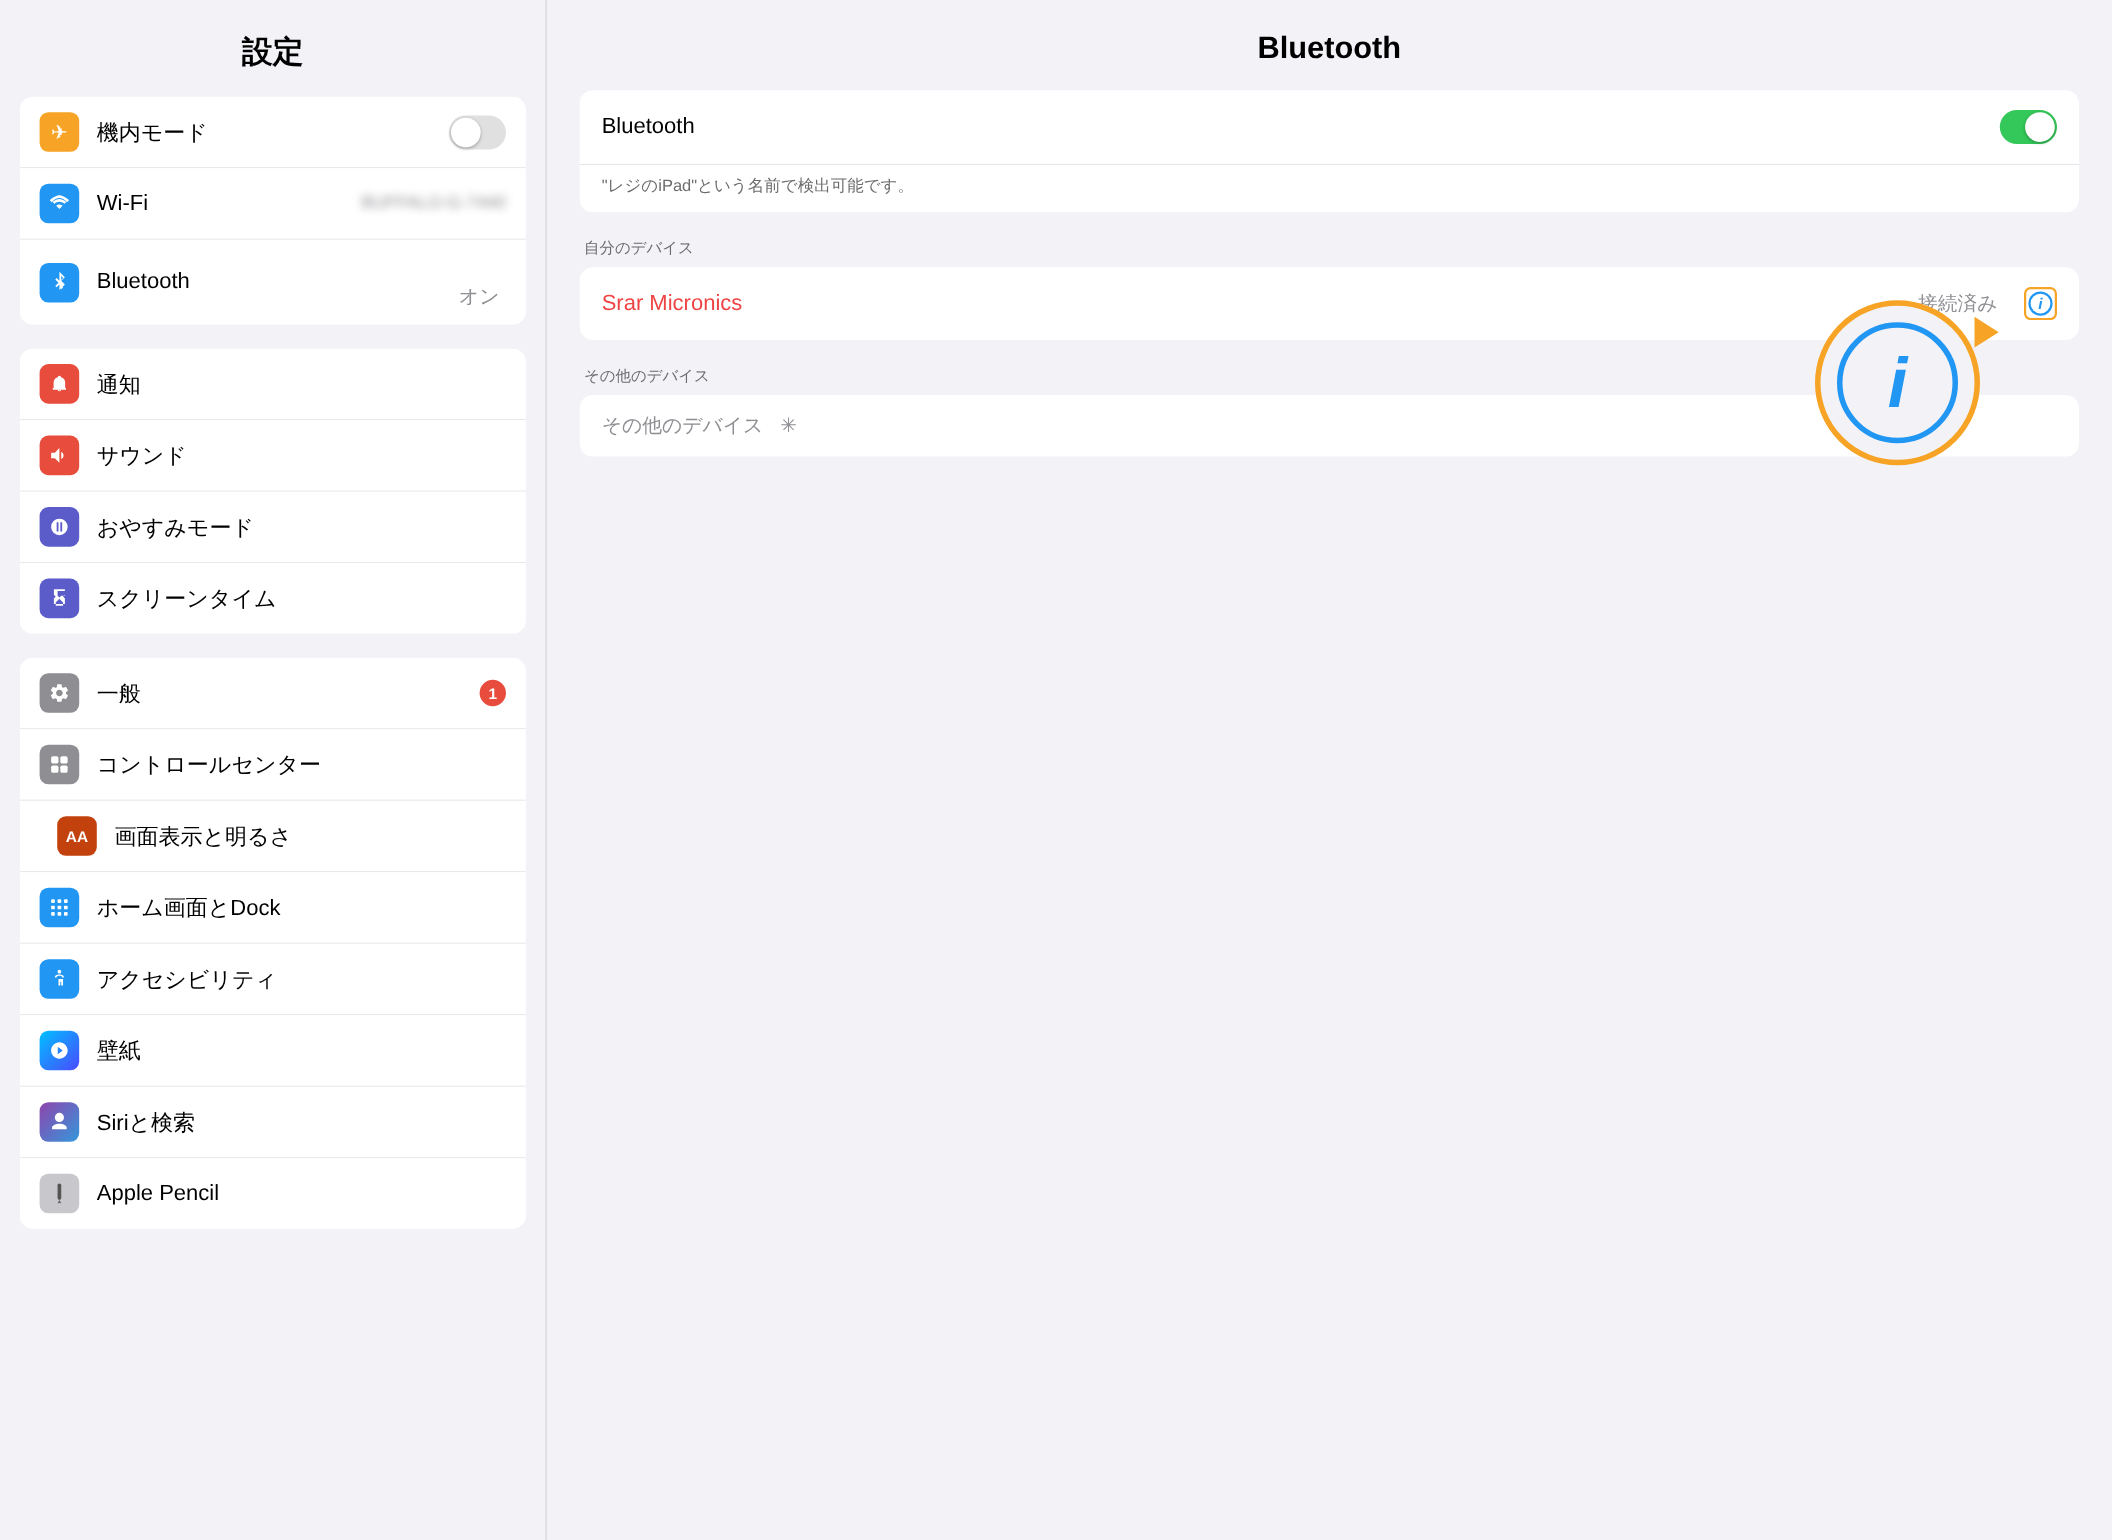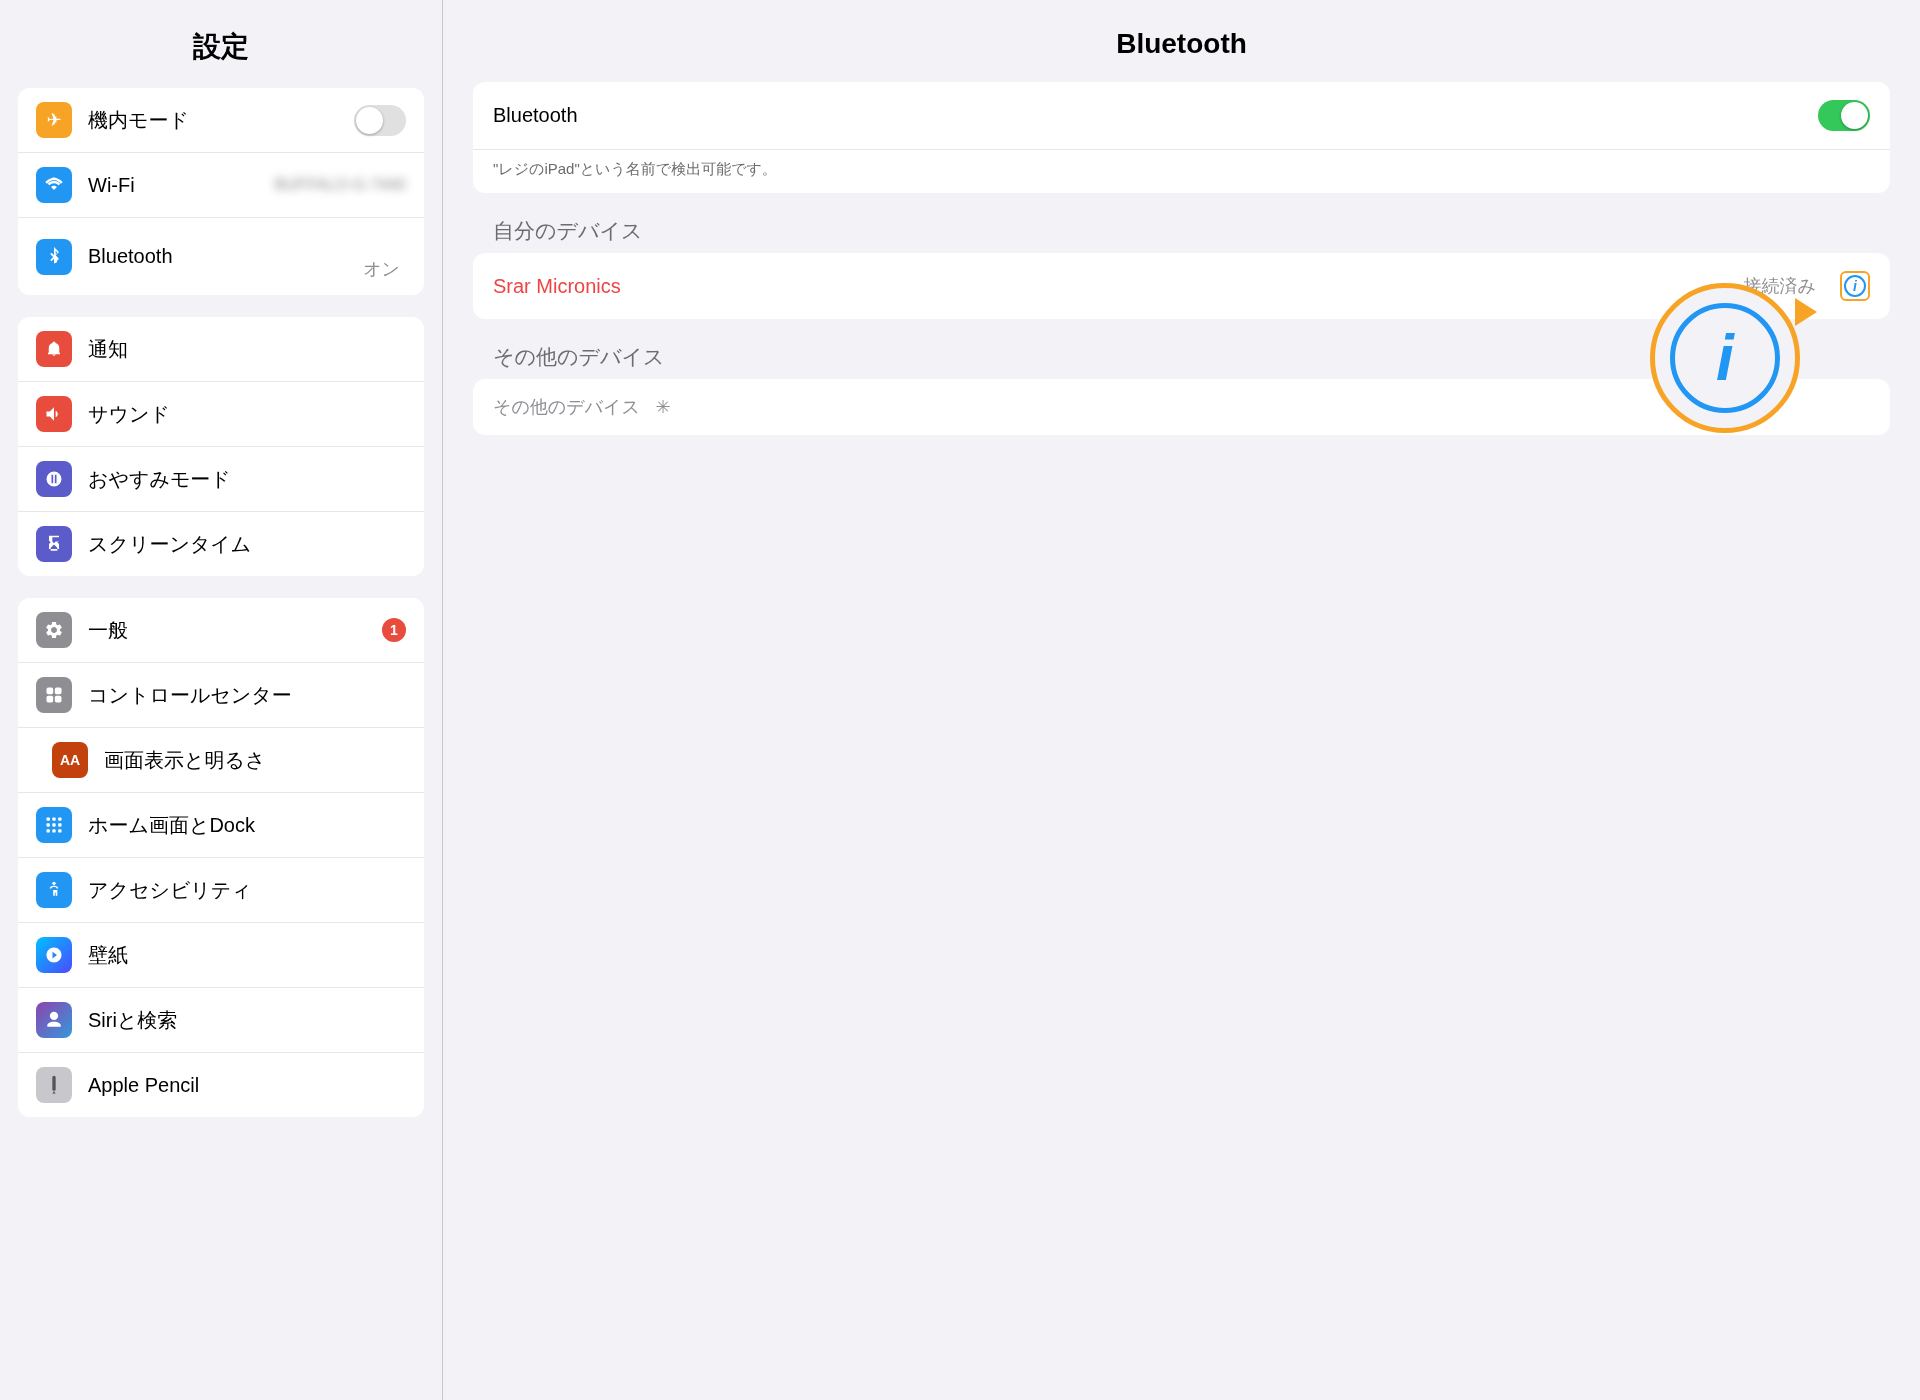--- a/index.html
+++ b/index.html
@@ -7,21 +7,21 @@
       font-family: -apple-system, 'Helvetica Neue', sans-serif;
       background: #f2f2f7;
       display: flex;
       height: 1400px;
       width: 1920px;
       overflow: hidden;
     }
 
     
     .sidebar {
-      width: 443px;
+      width: 497px;
       background: #f2f2f7;
       display: flex;
       flex-direction: column;
       border-right: 1px solid #c8c8cd;
     }
     .sidebar-title {
       text-align: center;
       font-size: 28px;
       font-weight: 600;
       padding: 28px 0 22px;
@@ -175,24 +175,23 @@
       box-shadow: 0 1px 3px rgba(0,0,0,0.3);
     }
 
     .bluetooth-desc {
       padding: 10px 20px 14px;
       font-size: 15px;
       color: #6c6c6e;
     }
 
     .section-header {
-      font-size: 21px;
+      font-size: 14px;
       color: #6c6c6e;
       padding: 16px 4px 8px;
-      margin-left: 16px;
     }
 
     .device-card {
       background: #fff;
       border-radius: 12px;
       margin-bottom: 8px;
       overflow: visible;
     }
     .device-row {
       display: flex;

